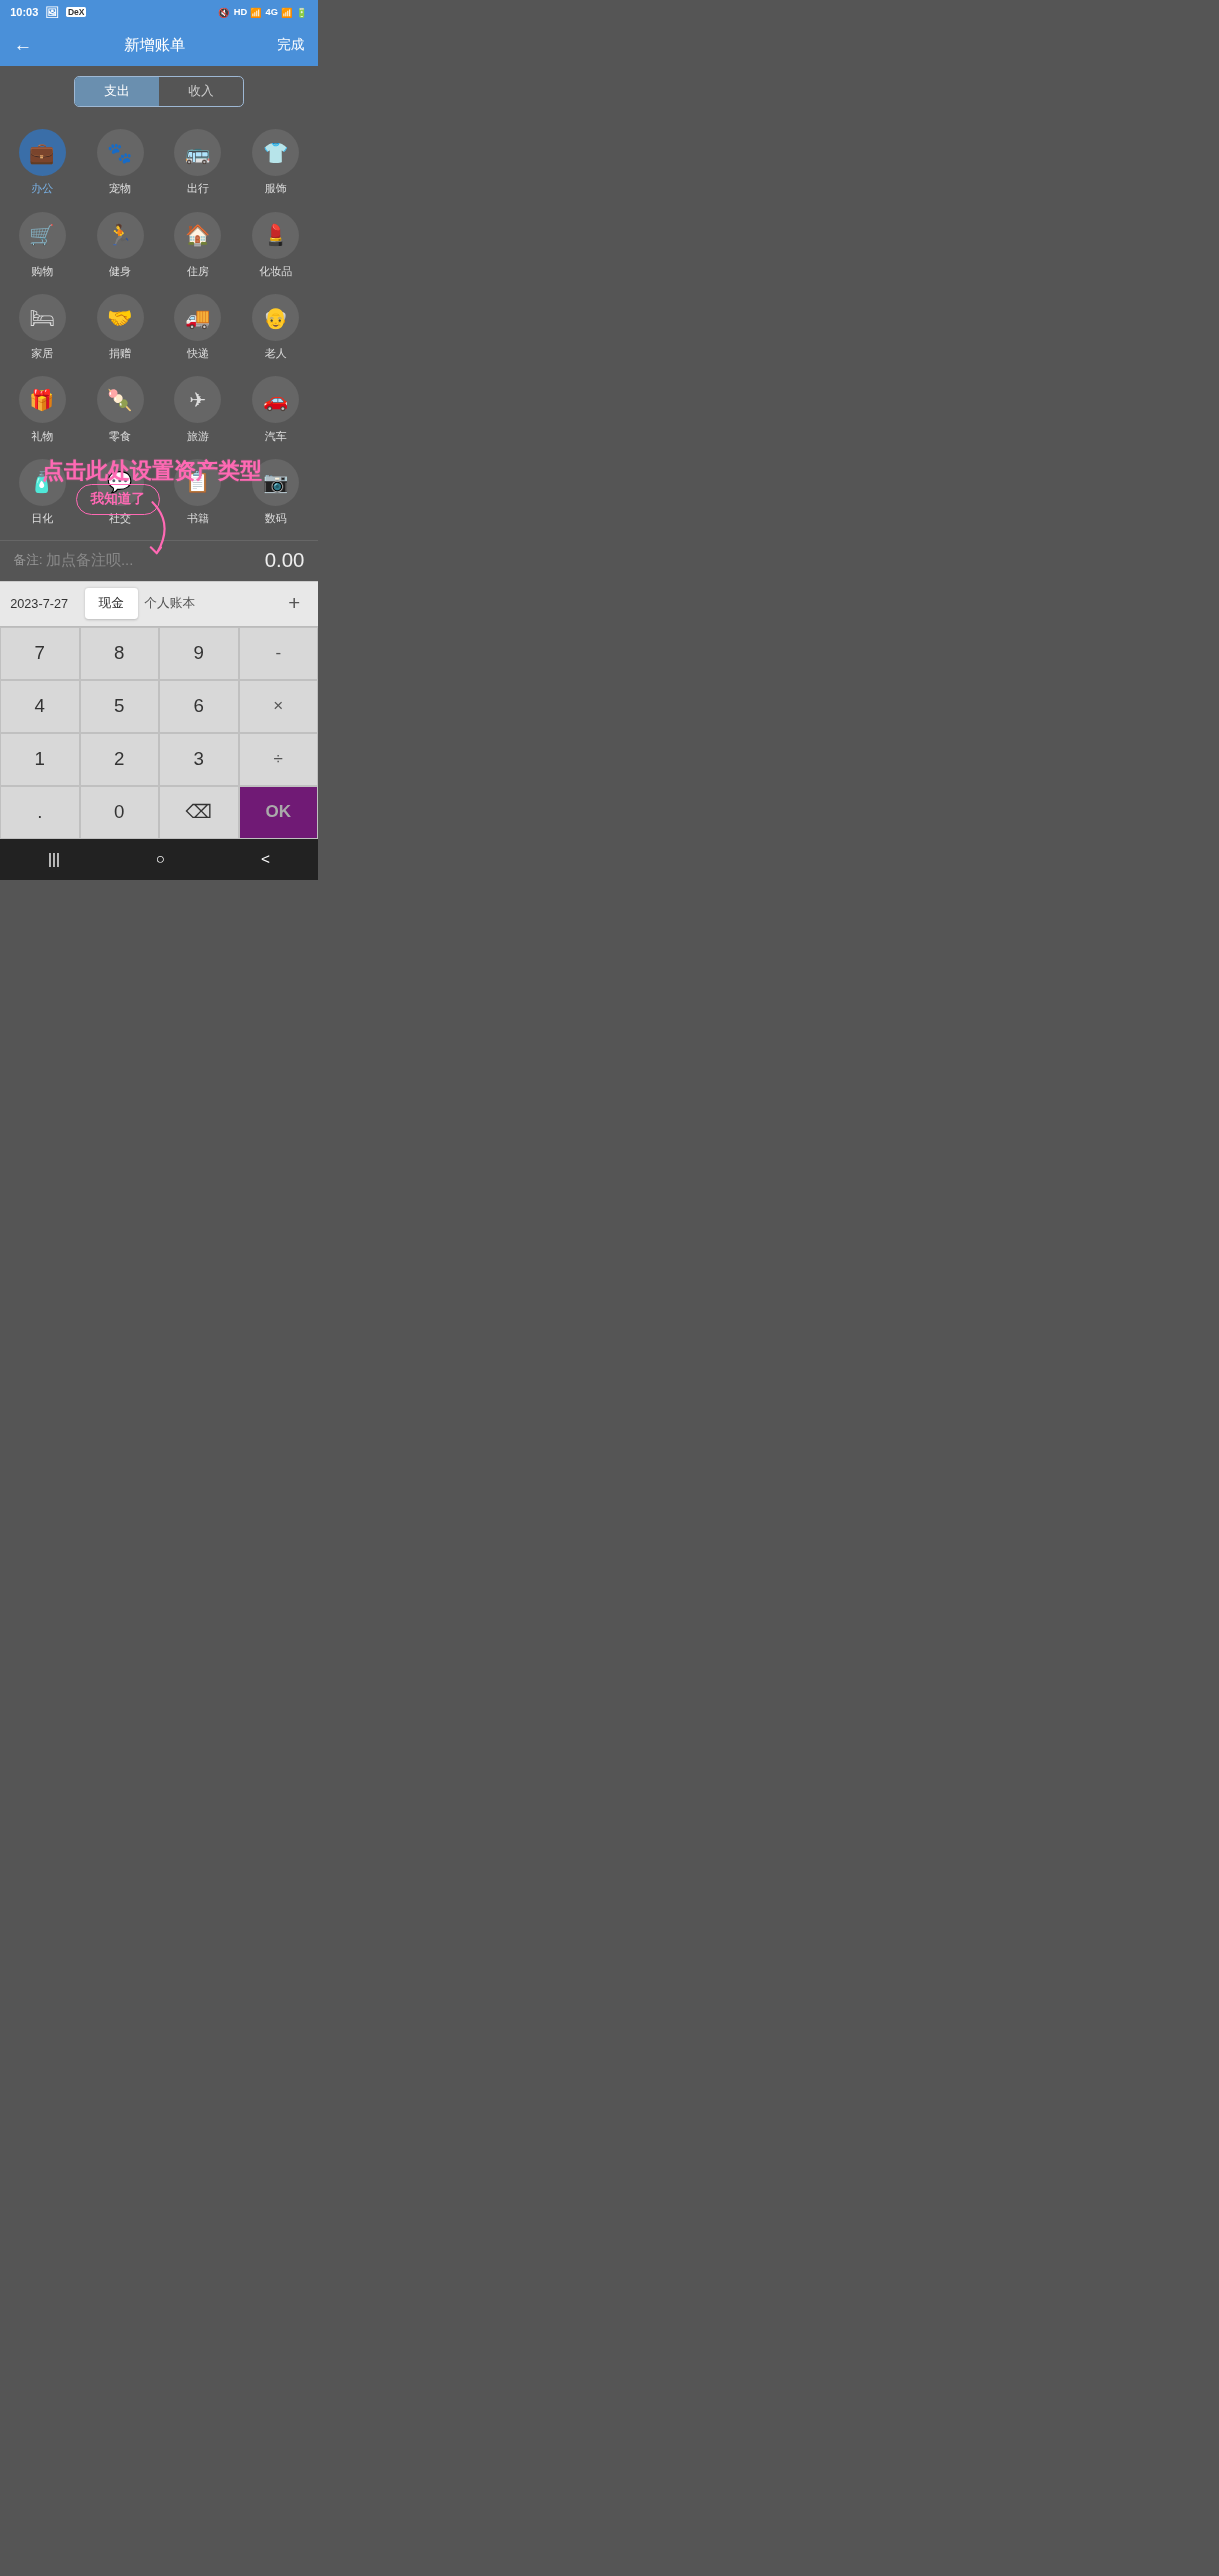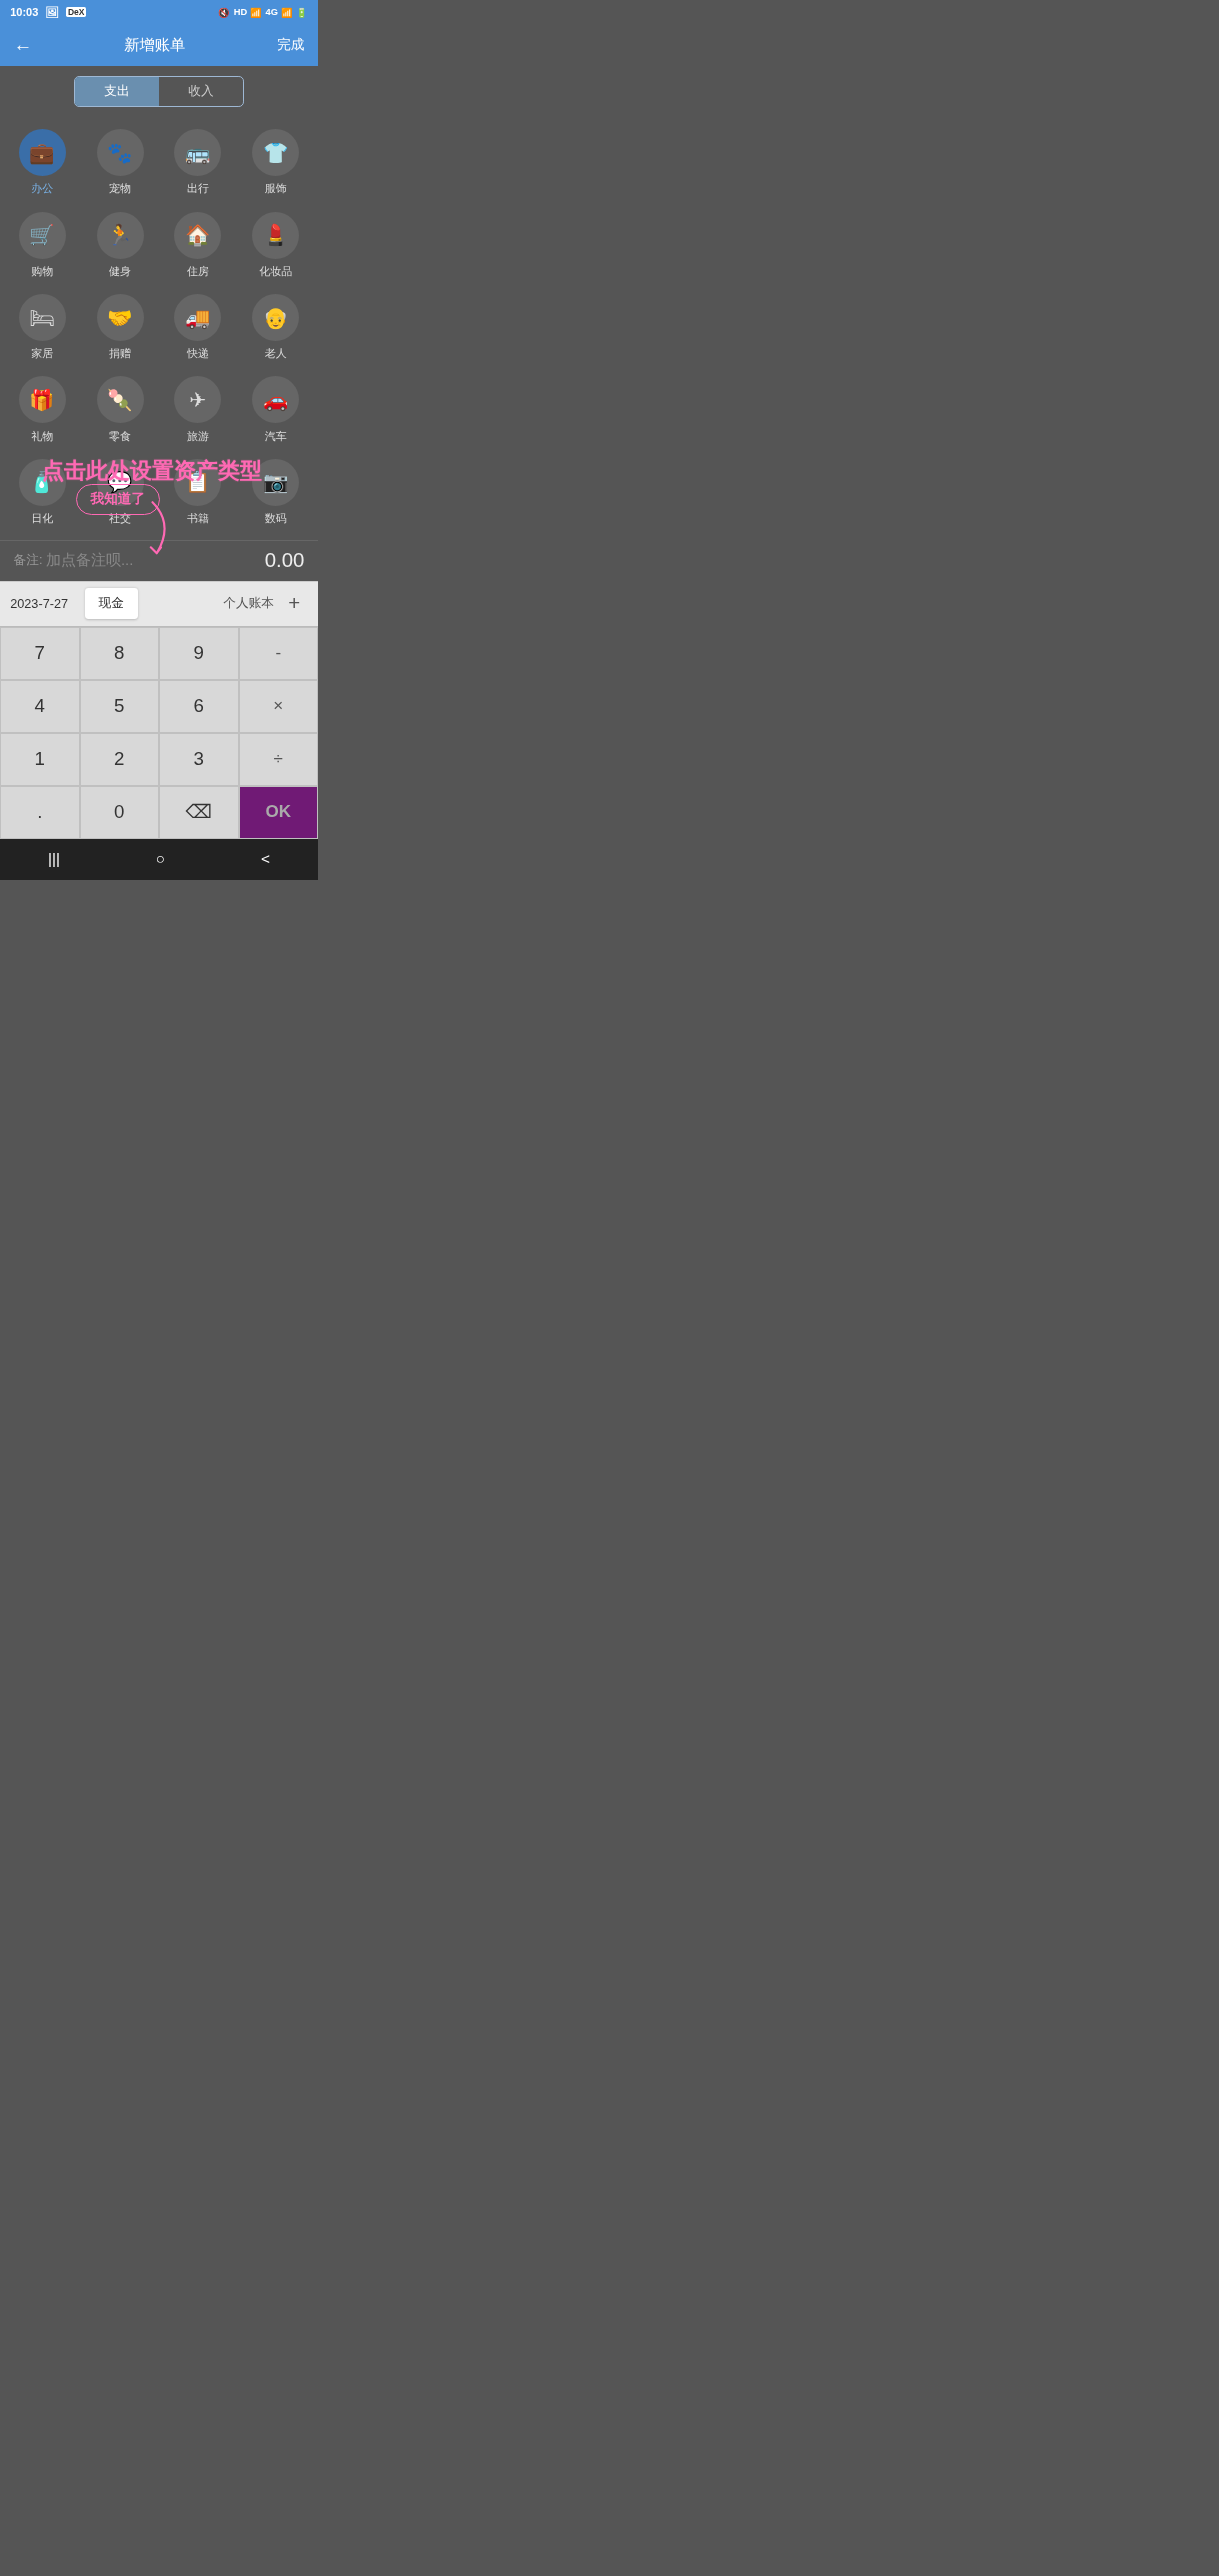--- a/index.html
+++ b/index.html
@@ -184,21 +184,21 @@
       font-size: 12.7px;
       color: #333;
       font-weight: 500;
       box-shadow: 0 0.8px 2.5px rgba(0,0,0,0.2);
       cursor: pointer;
     }
     .account-label {
       color: #555;
       font-size: 12.7px;
       flex: 1;
-      text-align: right;
+      text-align: left;
     }
     .add-btn {
       width: 27px;
       height: 27px;
       display: flex;
       align-items: center;
       justify-content: center;
       color: #555;
       font-size: 20.4px;
       cursor: pointer;

